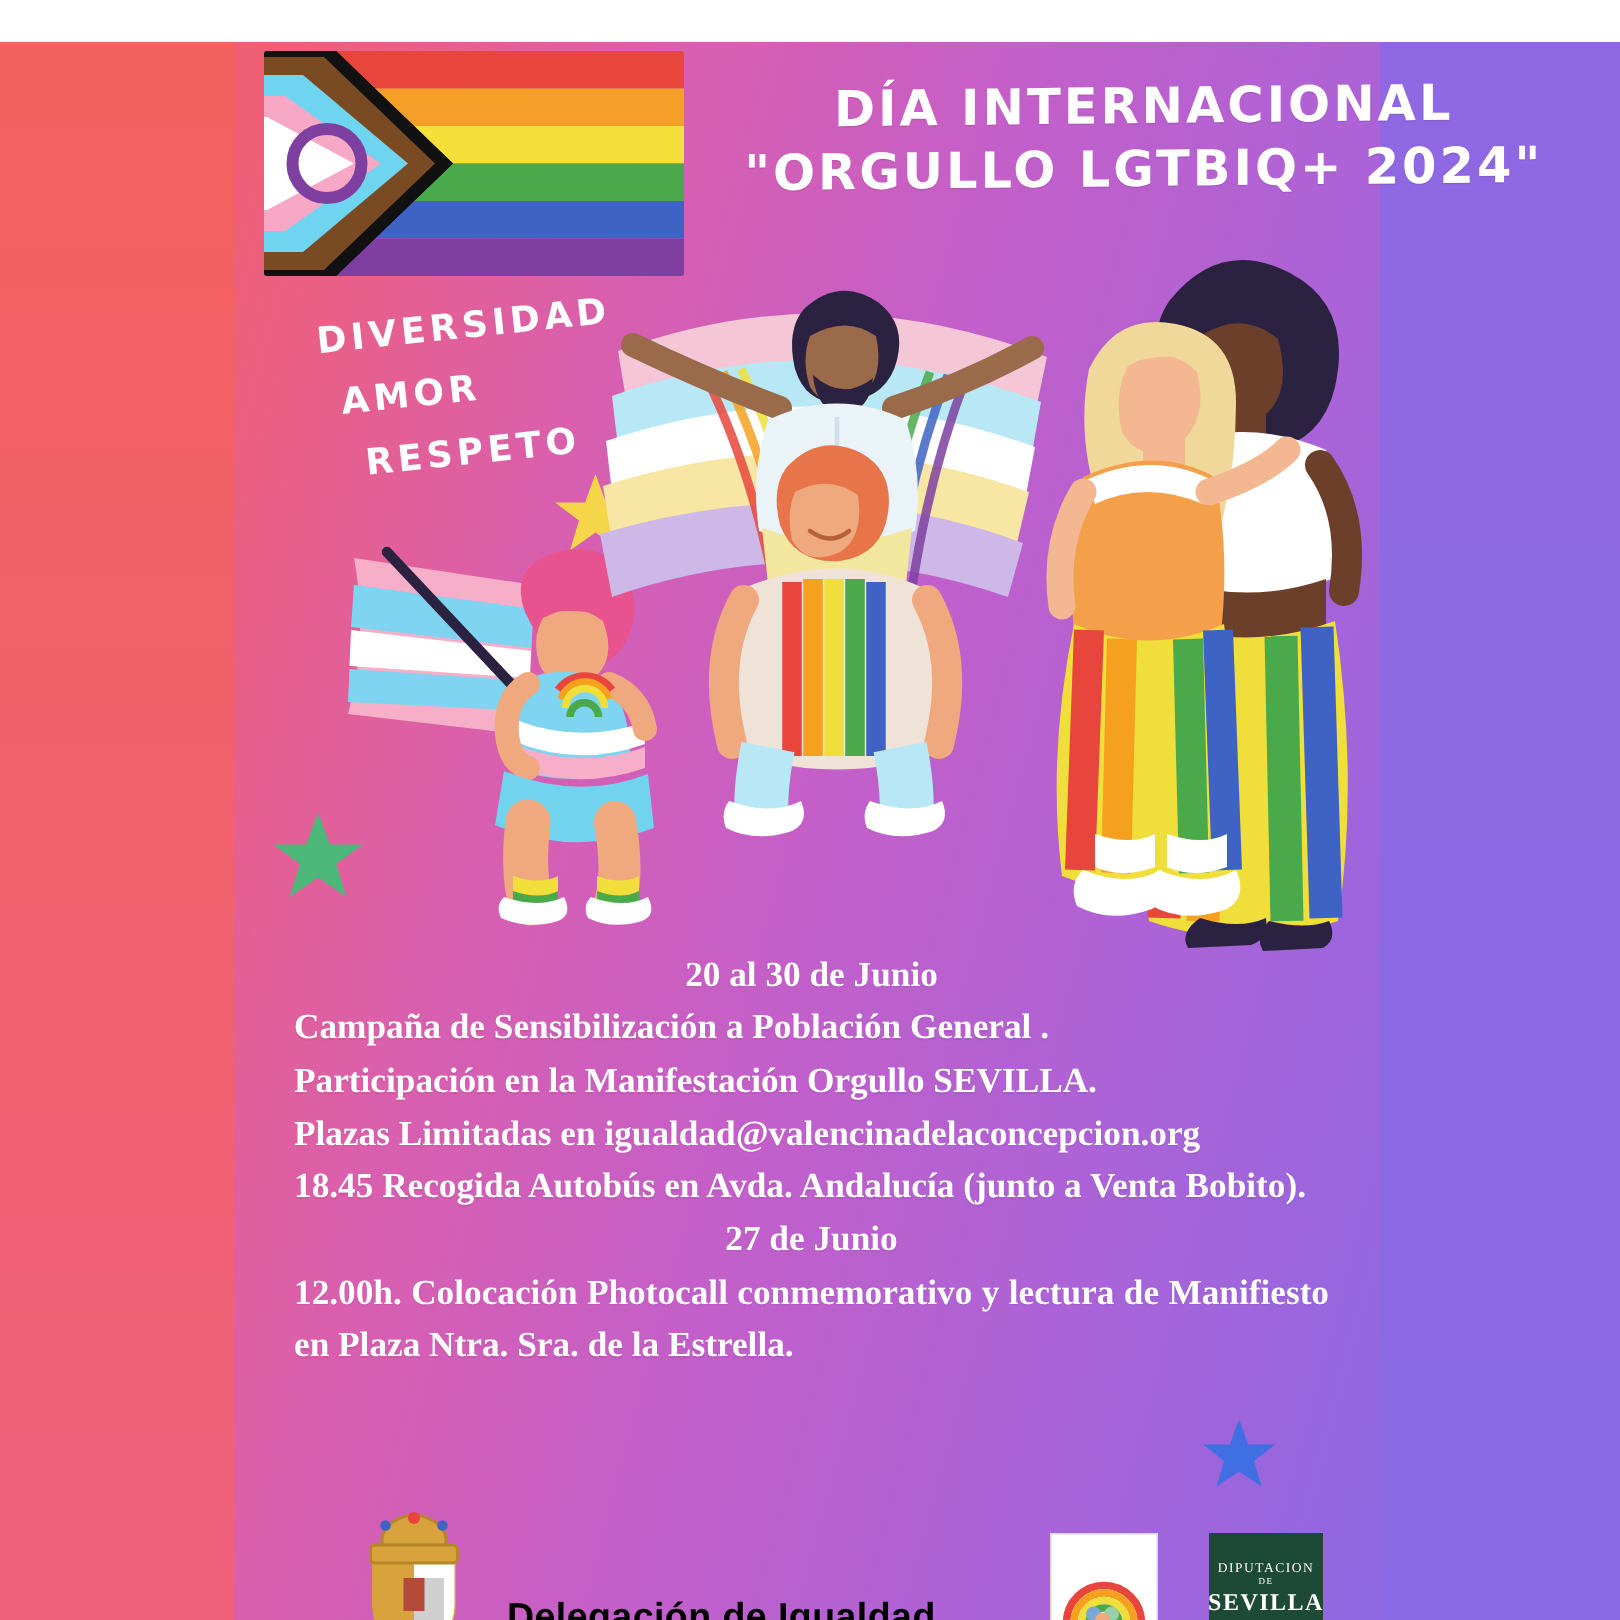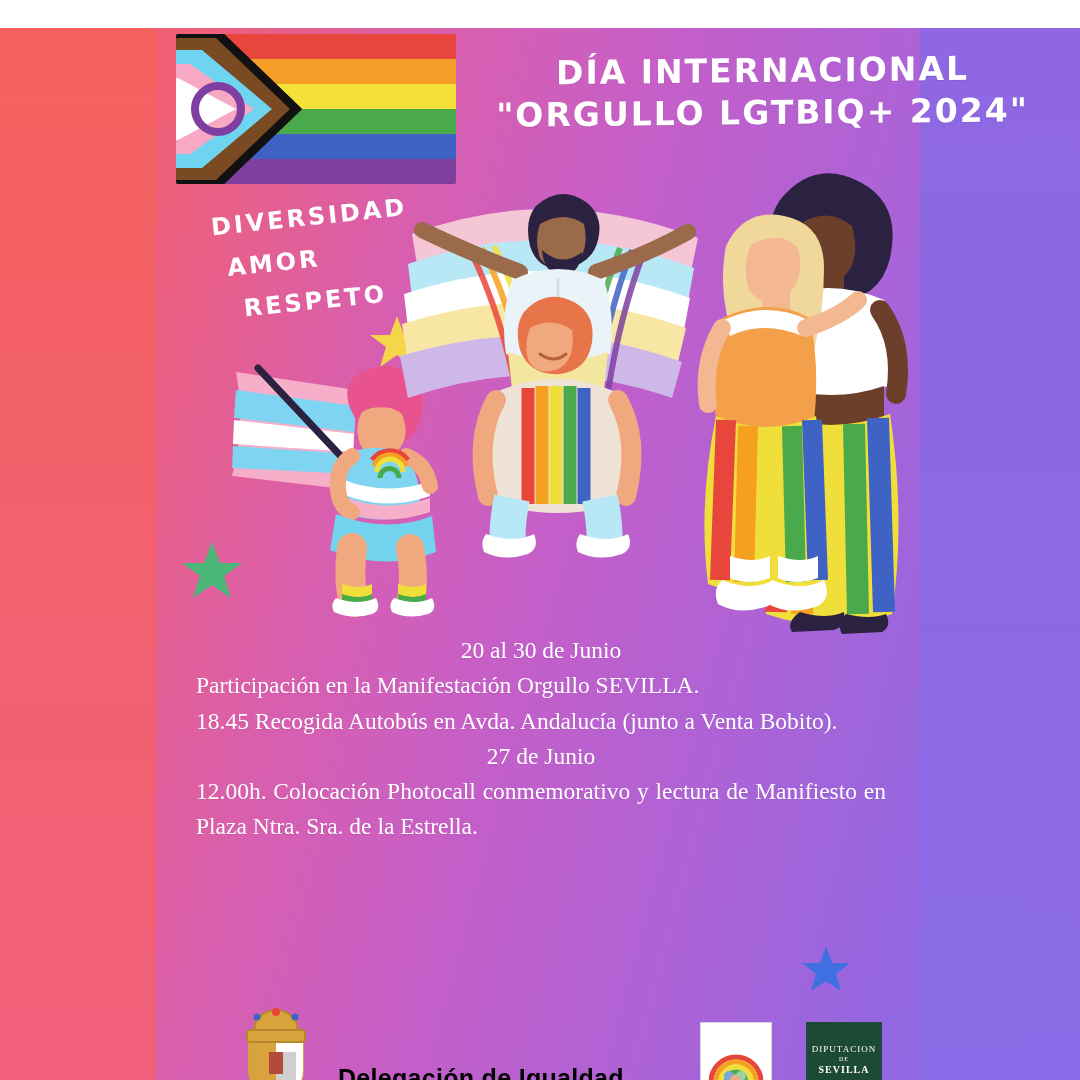--- a/index.html
+++ b/index.html
@@ -66,21 +66,21 @@
     transform: rotate(-6deg);
   }
   #hand-words div:nth-child(2) { margin-left: 12px; }
   #hand-words div:nth-child(3) { margin-left: 24px; }
 
   
   #body-text {
     position: absolute; left: 196px; top: 605px; width: 690px;
     color: #ffffff;
     font-family: "Liberation Serif", serif;
-    font-weight: normal;
+    font-weight: bold;
     font-size: 23.5px;
     line-height: 1.50;
     text-shadow: 0 1px 1px rgba(0,0,0,0.07);
   }
   #body-text .center { text-align: center; }
   #body-text .just { text-align: justify; }
   #body-text p { margin: 0; }
 
   
   #footer-label {
@@ -102,21 +102,21 @@
   }
   #logo-red .cap { font-size: 5px; color:#1a1a1a; text-align:center; line-height:1.1; font-family:"Liberation Sans", sans-serif;}
   #logo-dip {
     position: absolute; left: 806px; top: 994px; width: 76px; height: 74px;
     background: #1d4a36;
     display:flex; flex-direction:column; align-items:center; justify-content:center;
     color:#ffffff; font-family:"Liberation Serif", serif; text-align:center;
   }
   #logo-dip .l1 { font-size: 9px; letter-spacing: 1px; }
   #logo-dip .l2 { font-size: 6px; letter-spacing: 1px; margin: 2px 0; }
-  #logo-dip .l3 { font-size: 10px; letter-spacing: 1px; font-weight: bold; }
+  #logo-dip .l3 { font-size: 16px; letter-spacing: 1px; font-weight: bold; }
 
   
   .star { position: absolute; }
   #star-yellow { left: 368px; top: 286px; }
   #star-green  { left: 180px; top: 512px; }
   #star-blue   { left: 800px; top: 916px; }
 
   
   #illustration { position:absolute; left:0; top:0; width:1080px; height:1080px; pointer-events:none; }
 </style>
@@ -331,21 +331,23 @@
         <path d="M778 528 q24 8 40 0 l0 22 q-22 8 -40 0 Z" fill="#ffffff"></path>
 
         <path d="M722 552 q30 12 52 0 q8 18 -6 26 q-28 10 -50 -2 q-6 -14 4 -24 Z" fill="#ffffff"></path>
         <path d="M772 552 q30 12 52 0 q8 18 -6 26 q-28 10 -50 -2 q-6 -14 4 -24 Z" fill="#ffffff"></path>
       </g>
     </g>
   </svg>
 
   <div id="body-text">
     <p class="center">20 al 30  de Junio</p>
+    <p>Campaña de Sensibilización a Población General .</p>
     <p>Participación en la Manifestación Orgullo SEVILLA.</p>
+    <p>Plazas Limitadas en igualdad@valencinadelaconcepcion.org</p>
     <p>18.45 Recogida Autobús en Avda. Andalucía (junto a Venta Bobito).</p>
     <p class="center">27 de Junio</p>
     <p class="just">12.00h.  Colocación  Photocall  conmemorativo  y  lectura  de  Manifiesto en Plaza Ntra. Sra. de la Estrella.</p>
   </div>
 
   <svg id="shield" viewBox="0 0 86 96">
     <path d="M16 34 h54 v28 q0 22 -27 32 q-27 -10 -27 -32 Z" fill="#e8e8e8" stroke="#d0a23a" stroke-width="2"></path>
     <path d="M16 34 h27 v60 q-27 -10 -27 -32 Z" fill="#d8a33c"></path>
     <path d="M43 34 h27 v28 q0 22 -27 32 Z" fill="#ffffff"></path>
     <path d="M43 44 h20 v40 q-10 8 -20 10 Z" fill="#cfcfcf"></path>

